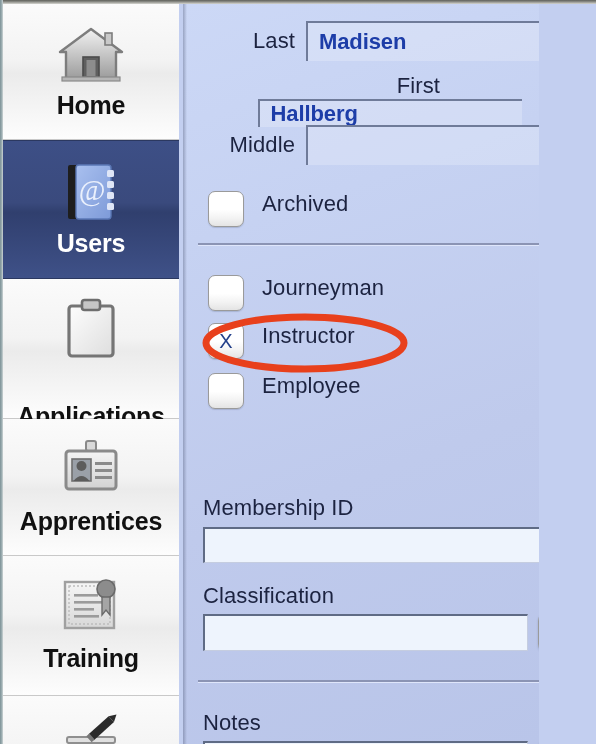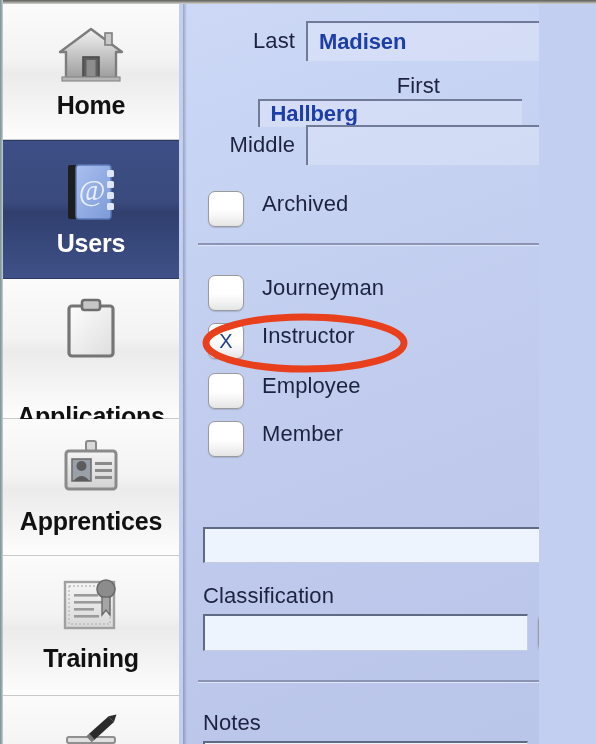--- a/index.html
+++ b/index.html
@@ -382,27 +382,22 @@
       <span class="cb-label">Instructor</span>
     </div>
 
     <div class="cb-row" style="top:370px;">
       <span class="checkbox">
         <span class="cb-mark"></span>
       </span>
       <span class="cb-label">Employee</span>
     </div>
 
-    <div class="cb-row" style="top:418px;">
-      <span class="checkbox">
-        <span class="cb-mark"></span>
-      </span>
-      <span class="cb-label">Member</span>
-    </div>
-
+
+    <div class="fld-label" style="top:492px;">Membership ID</div>
     <div class="fld-box" style="left:20px; top:524px; width:378px; height:36px;">
       <span style="display:block;padding:6px 8px;font-size:20px;color:#1d3da8;font-weight:bold;"></span>
     </div>
 
     <div class="fld-label" style="top:580px;">Classification</div>
     <div class="fld-box" style="left:20px; top:611px; width:325px; height:37px;">
       <span style="display:block;padding:6px 8px;font-size:20px;color:#1d3da8;font-weight:bold;"></span>
     </div>
 
     <div class="icon-btn" style="left:355px; top:609px;">

